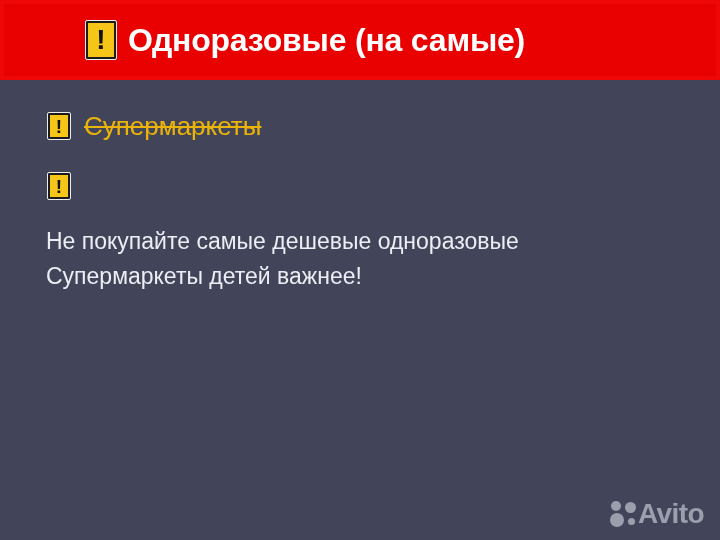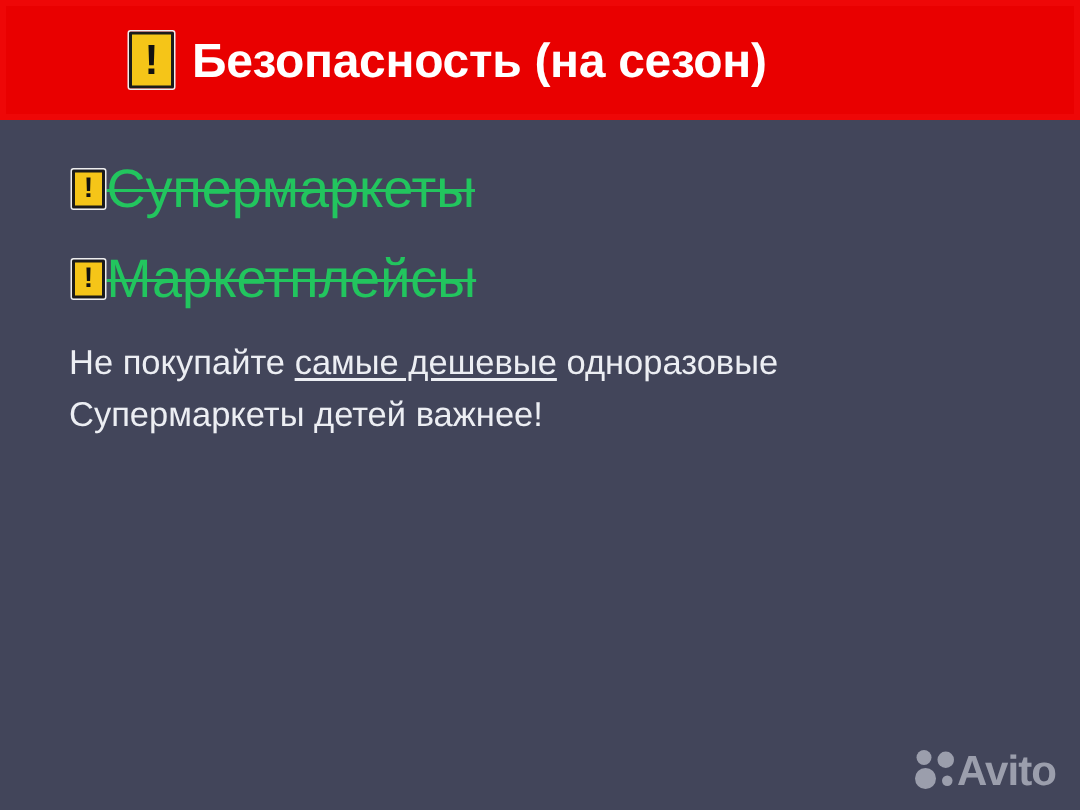--- a/index.html
+++ b/index.html
@@ -88,53 +88,52 @@
     top: 104px;
     width: 620px;
   }
   .struck-item {
     display: flex;
     align-items: center;
     height: 44px;
   }
   .struck-item + .struck-item { margin-top: 16px; }
   .struck-label {
-    margin-left: 1px;
-    color: #22c55e;
-    font-size: 36px;
+    margin-left: 14px;
+    color: #eab308;
+    font-size: 26px;
     line-height: 1;
     text-decoration: line-through;
     text-decoration-thickness: 2px;
     white-space: nowrap;
   }
 
   
   .body-copy {
     position: absolute;
     left: 46px;
     top: 224px;
     width: 640px;
     color: #eceef3;
     font-size: 23px;
     line-height: 35px;
   }
   .body-line { white-space: nowrap; }
   .body-line .u {
-    text-decoration: underline;
     text-decoration-thickness: 1.5px;
     text-underline-offset: 3px;
   }
 
   
   .watermark {
     position: absolute;
     right: 16px;
     bottom: 12px;
     display: flex;
-    align-items: flex-start;
+    align-items: center;
     opacity: 0.62;
   }
   .wm-mark {
     position: relative;
     width: 26px;
     height: 26px;
     flex: 0 0 auto;
     margin-right: 2px;
   }
   .wm-mark i {
@@ -157,35 +156,34 @@
 </style>
 </head>
 <body>
 
 <div class="slide">
 
   <div class="banner">
     <span class="warn-icon big">
       <span class="bang">!</span>
     </span>
-    <span class="banner-title">Безопасность (на сезон)</span>
+    <span class="banner-title">Одноразовые (на самые)</span>
   </div>
 
   <div class="struck-list">
     <div class="struck-item">
       <span class="warn-icon small">
         <span class="bang">!</span>
       </span>
       <span class="struck-label">Супермаркеты</span>
     </div>
     <div class="struck-item">
       <span class="warn-icon small">
         <span class="bang">!</span>
       </span>
-      <span class="struck-label">Маркетплейсы</span>
     </div>
   </div>
 
   <div class="body-copy">
     <div class="body-line">
       <span>Не покупайте </span><span class="u">самые дешевые</span><span> одноразовые</span>
     </div>
     <div class="body-line">Супермаркеты детей важнее!</div>
   </div>
 

